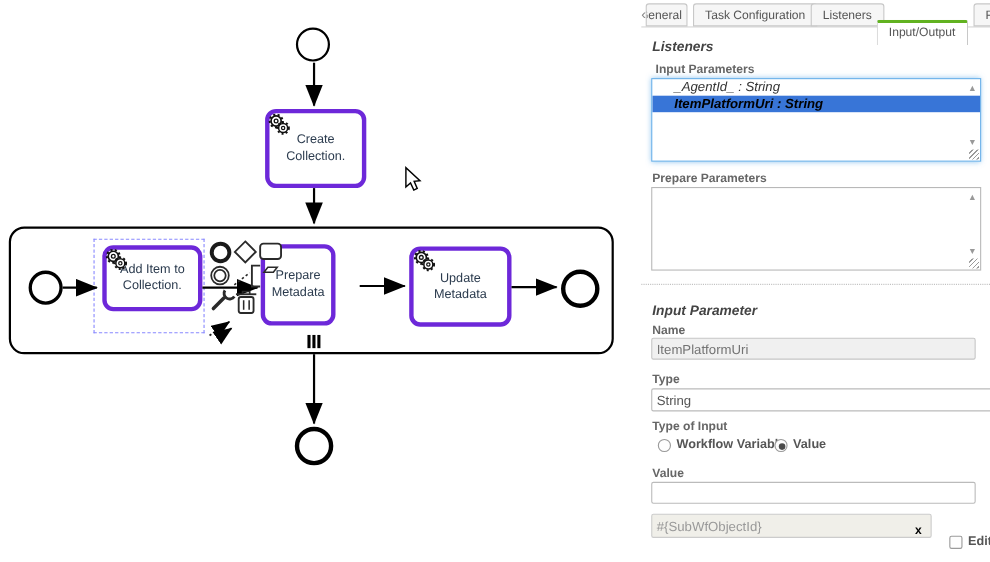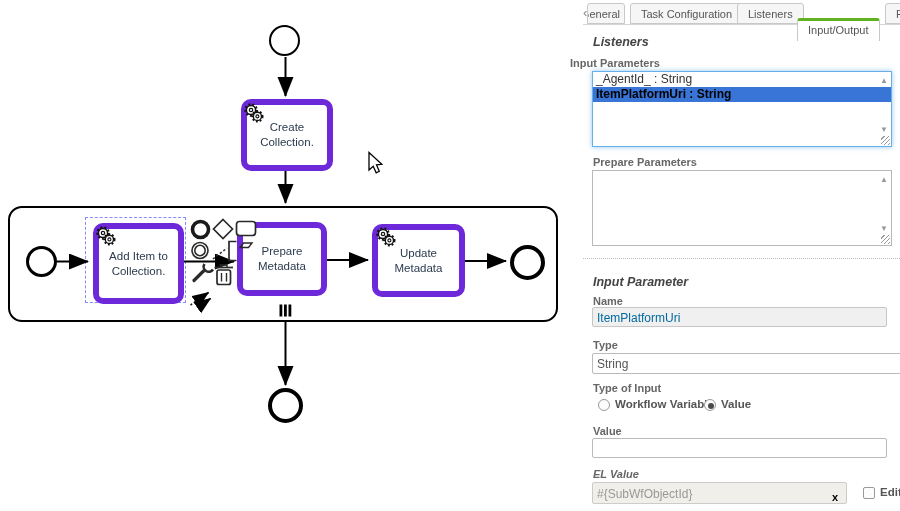--- a/index.html
+++ b/index.html
@@ -1,21 +1,21 @@
 <!DOCTYPE html>
 <html><head>
 <meta charset="utf-8">
 <style>
   html,body{margin:0;padding:0;background:#fff;}
   #app{position:relative;width:900px;height:511px;overflow:hidden;background:#fff;
        font-family:"Liberation Sans",sans-serif;}
 
   
   .dg{position:absolute;box-sizing:border-box;}
-  .task{border:6px solid #6d28d9;border-radius:10px;background:#fff;display:flex;
+  .task{border:4px solid #6d28d9;border-radius:10px;background:#fff;display:flex;
         align-items:center;justify-content:center;text-align:center;
         color:#2b3b4e;font-size:11.5px;line-height:1.3;z-index:1;}
   .evt{border-radius:50%;background:#fff;z-index:1;}
   .evt.start{border:2px solid #000;}
   .evt.start-sub{border:3px solid #000;}
   .evt.end{border:4px solid #000;}
   .subprocess{border:2px solid #000;border-radius:14px;background:#fff;z-index:0;}
   .selectbox{border:1px dashed #8888ff;z-index:0;background:transparent;}
   #dgsvg{position:absolute;left:0;top:0;z-index:2;pointer-events:none;}
 
@@ -27,29 +27,29 @@
        font-size:11px;white-space:nowrap;z-index:3;}
   .tab.active{background:#fff;border-top:3px solid #61b220;line-height:18px;height:23px;
        border-bottom:none;}
   .tab.clipL{overflow:hidden;display:flex;justify-content:flex-end;}
   .tab-scroll{left:583px;top:5px;color:#888;font-size:13px;z-index:4;}
   .heading{font-size:12.5px;font-weight:bold;font-style:italic;color:#444;}
   .flabel{font-size:11px;font-weight:bold;color:#666;}
   .listbox{background:#fff;font-size:12px;color:#333;overflow:hidden;}
   .listbox.focus{border:1px solid #66afe9;box-shadow:0 0 5px rgba(102,175,233,.7);}
   .listbox.plain{border:1px solid #b8b8b8;}
-  .li-row{height:15px;line-height:15px;padding-left:3px;white-space:nowrap;}
+  .li-row{height:15px;line-height:15px;padding-left:20px;white-space:nowrap;font-style:italic;}
   .li-row.sel{background:#3875d7;color:#000000;font-weight:bold;}
   .sb-up{position:absolute;right:3px;top:4px;font-size:8px;color:#999;}
   .sb-dn{position:absolute;right:3px;bottom:12px;font-size:8px;color:#999;}
   .grip{position:absolute;right:1px;bottom:1px;width:9px;height:9px;
         background:repeating-linear-gradient(135deg,transparent 0 2px,#9a9a9a 2px 3px);}
   .tfield{border:1px solid #bbb;border-radius:2px;background:#fff;font-size:12px;
           color:#555;line-height:18px;padding:1px 4px;white-space:nowrap;overflow:hidden;}
-  .tfield.disabled{background:#f0f0f0;border-color:#c6c6c6;color:#0369a1;}
+  .tfield.disabled{background:#f0f0f0;border-color:#c6c6c6;color:#737373;}
   .tfield.beige{background:#f0efe9;border-color:#ccc;color:#999;}
   .selcaret{position:absolute;right:7px;top:7px;font-size:8px;color:#555;}
   .clearx{position:absolute;right:8px;top:4px;font-size:11px;font-weight:bold;color:#000;}
   .radio{width:12px;height:12px;border:1px solid #9a9a9a;border-radius:50%;
          background:#fdfdfd;position:absolute;}
   .radio.checked::after{content:"";position:absolute;left:3px;top:3px;width:6px;height:6px;
          border-radius:50%;background:#4a4a4a;}
   .chkbox{width:12px;height:12px;border:1px solid #9a9a9a;border-radius:2px;
           background:#fdfdfd;position:absolute;}
   .blabel{font-size:11.5px;font-weight:bold;color:#555;white-space:nowrap;}
@@ -68,28 +68,28 @@
       <div>Collection.</div>
     </div>
   </div>
 
   <div class="dg subprocess" style="left:8px;top:206px;width:550px;height:116px;"></div>
 
   <div class="dg selectbox" style="left:85px;top:217px;width:101px;height:86px;"></div>
 
   <div class="dg evt start-sub" style="left:26px;top:246px;width:31px;height:31px;"></div>
 
-  <div class="dg task" style="left:93px;top:223px;width:91px;height:81px;">
+  <div class="dg task" style="left:93px;top:223px;width:91px;height:60px;">
     <div>
       <div>Add Item to</div>
       <div>Collection.</div>
     </div>
   </div>
 
-  <div class="dg task" style="left:237px;top:222px;width:90px;height:74px;">
+  <div class="dg task" style="left:237px;top:222px;width:68px;height:74px;">
     <div>
       <div>Prepare</div>
       <div>Metadata</div>
     </div>
   </div>
 
   <div class="dg task" style="left:372px;top:224px;width:93px;height:73px;">
     <div>
       <div>Update</div>
       <div>Metadata</div>
@@ -172,21 +172,21 @@
   <div class="pn tab clipL" style="left:587px;width:38px;padding:0 4px;">
     <span>General</span>
   </div>
   <div class="pn tab" style="left:630px;">Task Configuration</div>
   <div class="pn tab" style="left:737px;">Listeners</div>
   <div class="pn tab active" style="left:797px;margin-top:15px;">Input/Output</div>
   <div class="pn tab" style="left:885px;width:40px;">F</div>
 
   <div class="pn heading" style="left:593px;top:35px;">Listeners</div>
 
-  <div class="pn flabel" style="left:570px;top:57px;">Input Parameters</div>
+  <div class="pn flabel" style="left:596px;top:57px;">Input Parameters</div>
 
   <div class="pn listbox focus" style="left:592px;top:71px;width:300px;height:76px;">
     <div class="li-row">_AgentId_ : String</div>
     <div class="li-row sel">ItemPlatformUri : String</div>
     <div class="sb-up">▲</div>
     <div class="sb-dn">▼</div>
     <div class="grip"></div>
   </div>
 
   <div class="pn flabel" style="left:593px;top:156px;">Prepare Parameters</div>
@@ -213,20 +213,20 @@
   <div class="pn flabel" style="left:593px;top:382px;">Type of Input</div>
   <div class="pn radio" style="left:598px;top:399px;"></div>
   <div class="pn blabel" style="left:615px;top:398px;">Workflow Variable</div>
   <div class="pn radio checked" style="left:704px;top:399px;"></div>
   <div class="pn blabel" style="left:721px;top:398px;">Value</div>
 
   <div class="pn flabel" style="left:593px;top:425px;">Value</div>
   <div class="pn tfield" style="left:592px;top:438px;width:295px;height:20px;"></div>
 
   <div class="pn flabel" style="left:593px;top:468px;font-style:italic;">EL Value</div>
-  <div class="pn tfield beige" style="left:592px;top:482px;width:255px;height:22px;line-height:20px;">
+  <div class="pn tfield beige" style="left:592px;top:467px;width:255px;height:22px;line-height:20px;">
     <span>#{SubWfObjectId}</span>
     <span class="clearx">x</span>
   </div>
   <div class="pn chkbox" style="left:863px;top:487px;"></div>
   <div class="pn blabel" style="left:880px;top:486px;">Edit</div>
 
 </div>
 
 </body></html>

